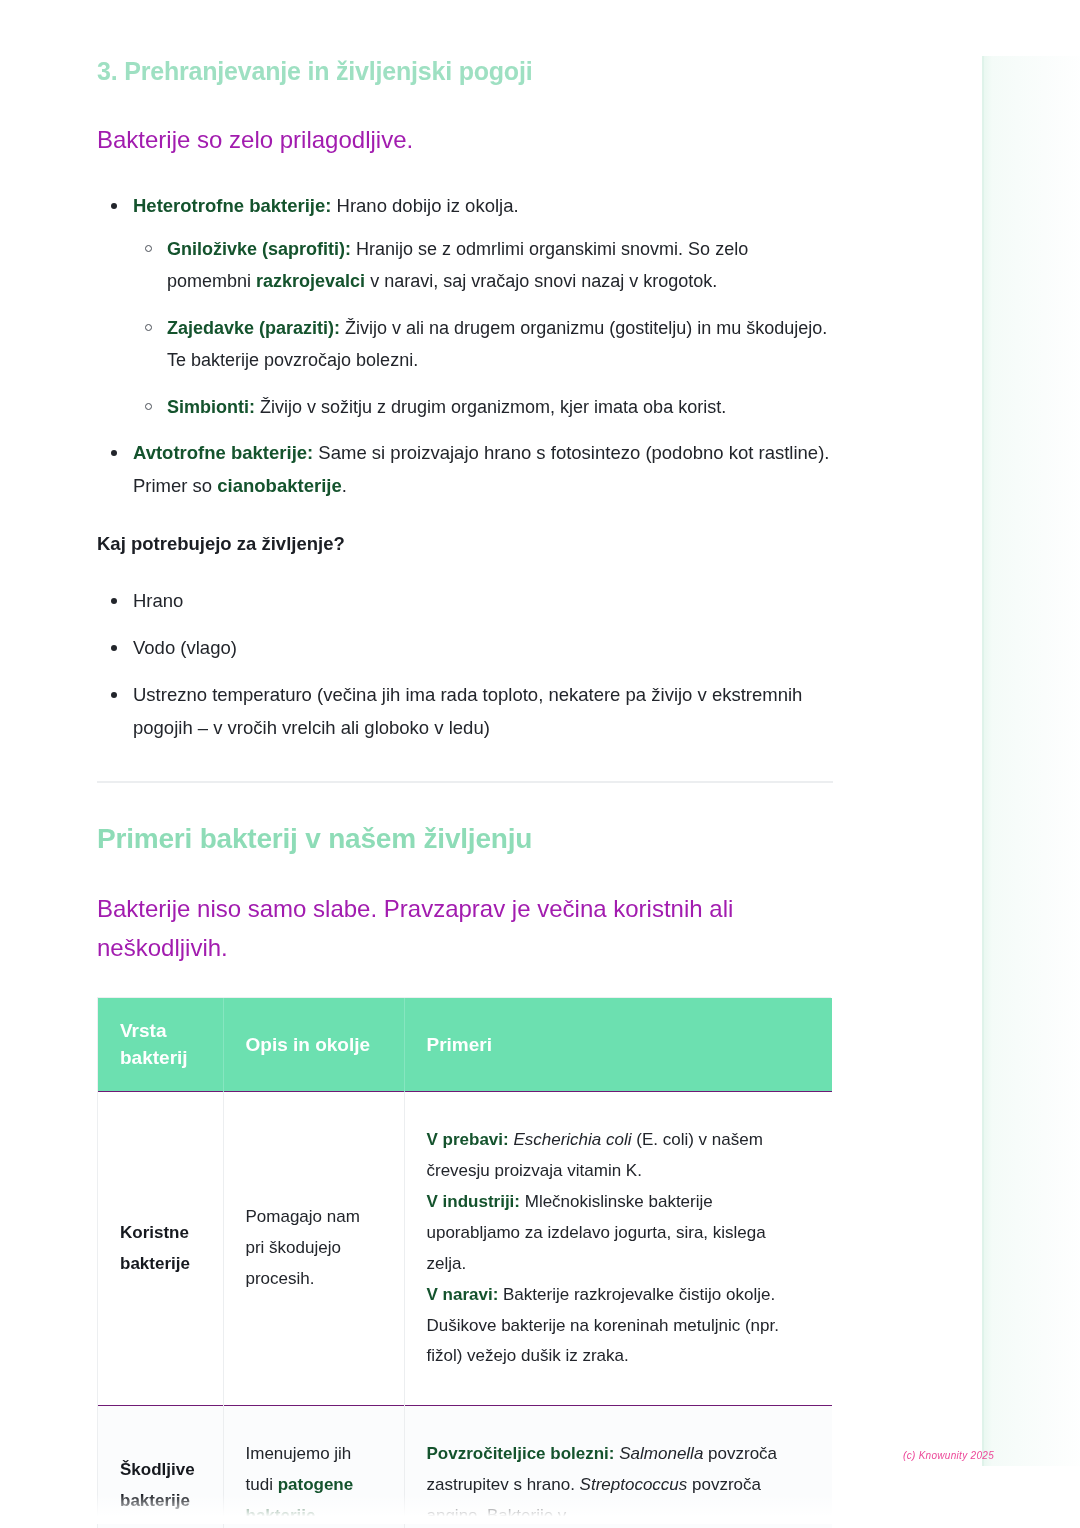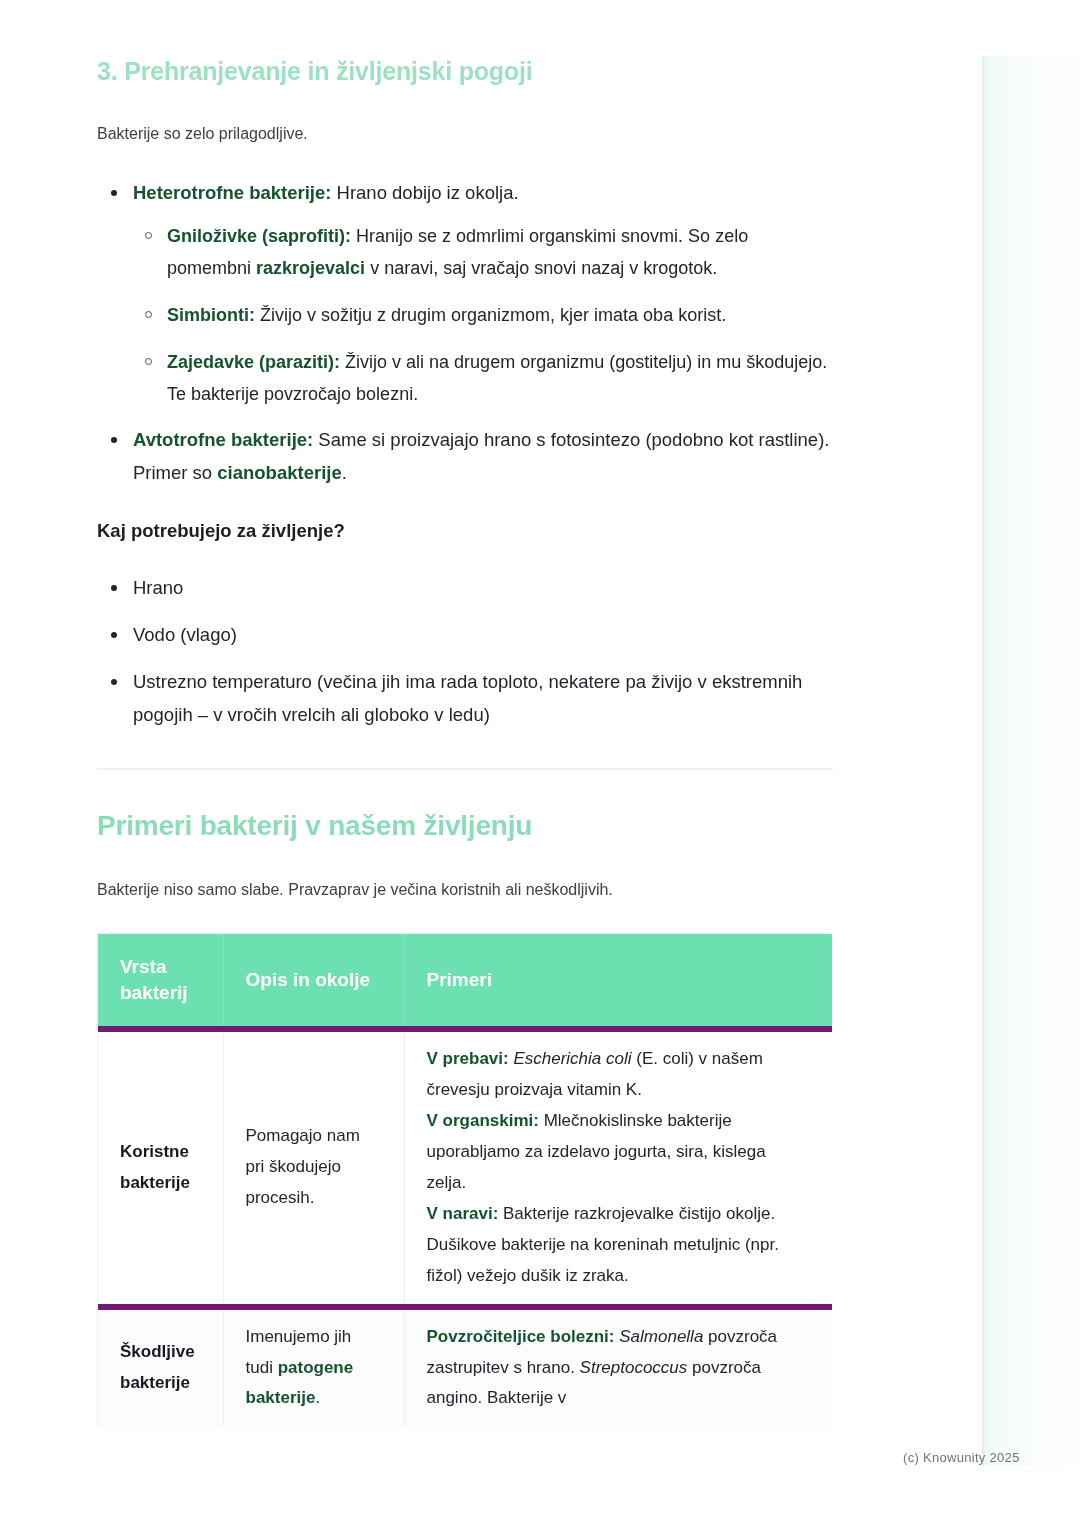--- a/index.html
+++ b/index.html
@@ -57,24 +57,24 @@
   h2.big-heading {
     font-size: 28px;
     font-weight: 700;
     color: #8edcb7;
     margin: 0 0 34px 0;
     letter-spacing: -0.2px;
     line-height: 1.25;
   }
 
   p.body-text {
-    font-size: 16px;
+    font-size: 24px;
     line-height: 1.62;
     margin: 0 0 30px 0;
-    color: #404040;
+    color: #a21caf;
   }
 
   p.subhead {
     font-size: 18.5px;
     line-height: 1.62;
     font-weight: 700;
     margin: 0 0 26px 0;
     color: #1b1e24;
   }
 
@@ -162,25 +162,25 @@
     text-align: left;
     vertical-align: middle;
     padding: 20px 22px;
     border-right: 1px solid #86e6c0;
     line-height: 1.38;
   }
   table.info-table th:last-child { border-right: none; }
 
   table.info-table td {
     vertical-align: middle;
-    padding: 12px 22px;
+    padding: 33px 22px;
     font-size: 17px;
     line-height: 1.82;
     border-right: 1px solid #eceef0;
-    border-top: 6px solid #701a75;
+    border-top: 1px solid #701a75;
     color: #22252b;
     background: #ffffff;
   }
   table.info-table td:last-child { border-right: none; }
   table.info-table td.name-cell { font-weight: 700; color: #16191f; }
   table.info-table tr.row-alt td { background: #fbfcfd; }
 
   col.c1 { width: 125px; }
   col.c2 { width: 181px; }
   col.c3 { width: 428px; }
@@ -193,24 +193,25 @@
     width: 760px;
     height: 30px;
     background: linear-gradient(to bottom, rgba(255,255,255,0) 0%, #ffffff 75%);
     pointer-events: none;
   }
 
   .watermark {
     position: absolute;
     left: 896px;
     top: 1438px;
-    font-size: 13px;
-    color: #737373;
+    font-size: 10px;
+    color: #ec4899;
     letter-spacing: 0.3px;
     white-space: nowrap;
+    font-style: italic;
   }
 </style>
 </head>
 <body>
 
 <div class="page">
 
   <div class="side-panel"></div>
 
   <div class="content">
@@ -221,24 +222,24 @@
 
     <ul class="lvl1">
       <li>
         <b>Heterotrofne bakterije:</b><span> Hrano dobijo iz okolja.</span>
 
         <ul class="lvl2">
           <li>
             <b>Gniloživke (saprofiti):</b><span> Hranijo se z odmrlimi organskimi snovmi. So zelo pomembni </span><b>razkrojevalci</b><span> v naravi, saj vračajo snovi nazaj v krogotok.</span>
           </li>
           <li>
-            <b>Simbionti:</b><span> Živijo v sožitju z drugim organizmom, kjer imata oba korist.</span>
+            <b>Zajedavke (paraziti):</b><span> Živijo v ali na drugem organizmu (gostitelju) in mu škodujejo. Te bakterije povzročajo bolezni.</span>
           </li>
           <li>
-            <b>Zajedavke (paraziti):</b><span> Živijo v ali na drugem organizmu (gostitelju) in mu škodujejo. Te bakterije povzročajo bolezni.</span>
+            <b>Simbionti:</b><span> Živijo v sožitju z drugim organizmom, kjer imata oba korist.</span>
           </li>
         </ul>
       </li>
 
       <li>
         <b>Avtotrofne bakterije:</b><span> Same si proizvajajo hrano s fotosintezo (podobno kot rastline). Primer so </span><b>cianobakterije</b><span>.</span>
       </li>
     </ul>
 
     <p class="subhead">Kaj potrebujejo za življenje?</p>
@@ -275,21 +276,21 @@
             <th>Primeri</th>
           </tr>
         </thead>
         <tbody>
           <tr>
             <td class="name-cell">Koristne bakterije</td>
             <td>Pomagajo nam pri škodujejo procesih.</td>
             <td>
               <b>V prebavi:</b>
               <i>Escherichia coli</i><span> (E. coli) v našem črevesju proizvaja vitamin K.</span><br>
-              <b>V organskimi:</b><span> Mlečnokislinske bakterije uporabljamo za izdelavo jogurta, sira, kislega zelja.</span><br>
+              <b>V industriji:</b><span> Mlečnokislinske bakterije uporabljamo za izdelavo jogurta, sira, kislega zelja.</span><br>
               <b>V naravi:</b><span> Bakterije razkrojevalke čistijo okolje. Dušikove bakterije na koreninah metuljnic (npr. fižol) vežejo dušik iz zraka.</span>
             </td>
           </tr>
           <tr class="row-alt">
             <td class="name-cell">Škodljive bakterije</td>
             <td>
               <span>Imenujemo jih tudi </span><b>patogene bakterije</b><span>.</span>
             </td>
             <td>
               <b>Povzročiteljice bolezni:</b>

